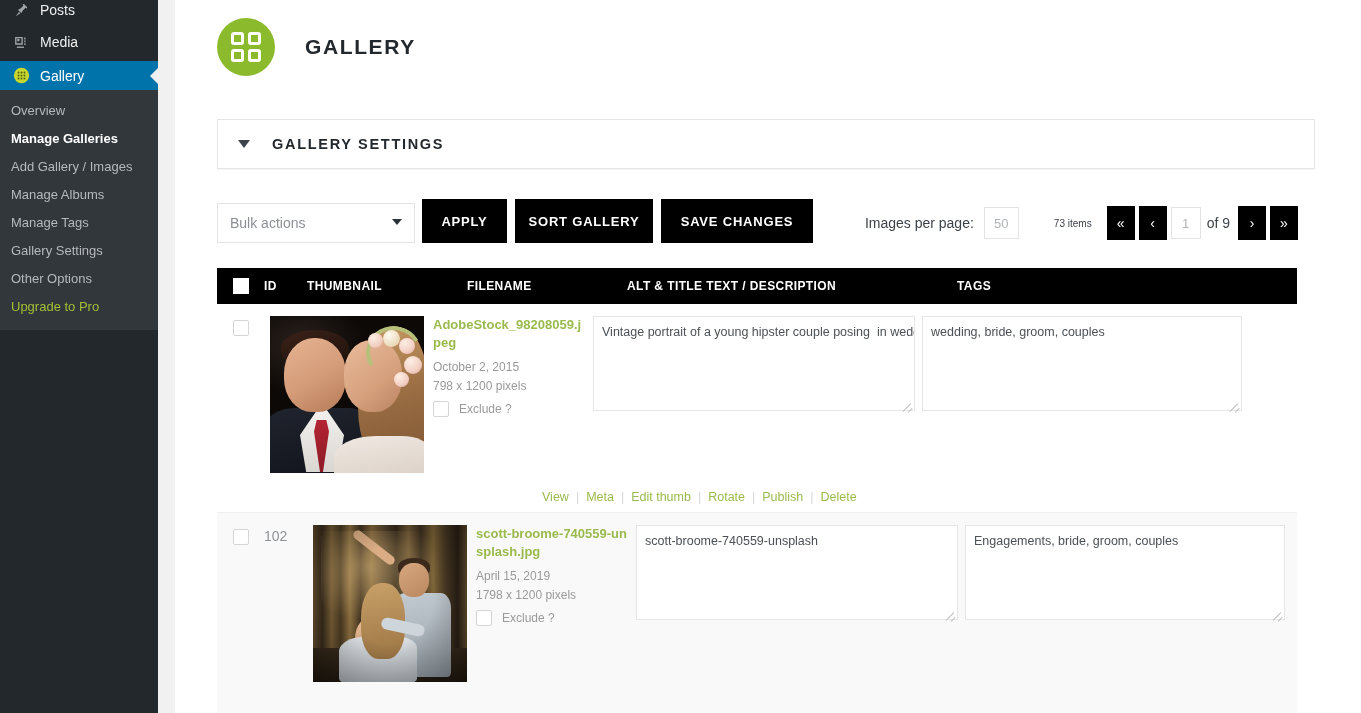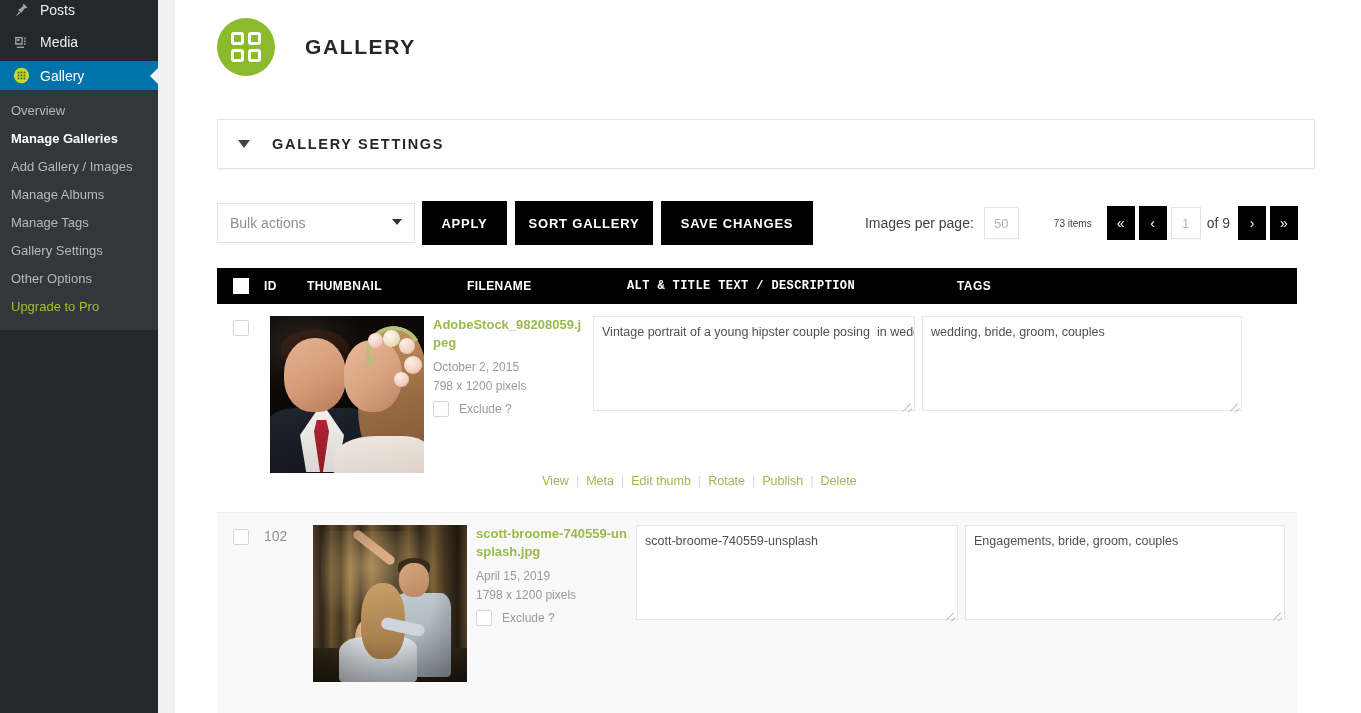--- a/index.html
+++ b/index.html
@@ -134,21 +134,21 @@
   .settings-title {
     font-size: 14.5px;
     font-weight: bold;
     letter-spacing: 1.7px;
     color: #23282d;
   }
 
   
   .toolbar {
     margin-top: 34px;
-    display: flex; align-items: center;
+    display: flex; align-items: flex-end;
     height: 40px;
     position: relative;
   }
   .bulk-select {
     width: 198px; height: 40px;
     border: 1px solid #e3e3e3;
     background: #fff;
     font-size: 14px;
     color: #8c8f94;
     padding: 0 30px 0 12px;
@@ -226,21 +226,21 @@
     display: flex; align-items: center;
     color: #ffffff;
     font-size: 12px;
     font-weight: bold;
     letter-spacing: 0.4px;
   }
   .th-cb { width: 47px; display: flex; justify-content: center; }
   .th-id { width: 43px; }
   .th-thumb { width: 160px; }
   .th-file { width: 160px; }
-  .th-alt { width: 330px; font-family: Liberation Mono, monospace; }
+  .th-alt { width: 330px; }
   .th-tags { flex: 1; }
   .hdr-cb {
     width: 16px; height: 16px;
     background: #ffffff;
     border: 1px solid #ffffff;
     display: block;
   }
 
   .trow {
     display: flex;
@@ -331,21 +331,21 @@
     color: #4b5157;
     padding: 7px 8px;
     font-family: "Liberation Sans", sans-serif;
     resize: none; overflow: hidden;
     line-height: 17px;
     border-radius: 0;
   }
 
   .row-actions {
     position: absolute;
-    left: 325px; bottom: 24px;
+    left: 325px; bottom: 8px;
     display: flex; align-items: center;
     font-size: 12.5px;
   }
   .row-actions a {
     color: #9aba4e; text-decoration: none; cursor: pointer;
     padding: 0 7px;
   }
   .row-actions a:first-child { padding-left: 0; }
   .row-actions .sep { color: #d8d8d8; }
 

